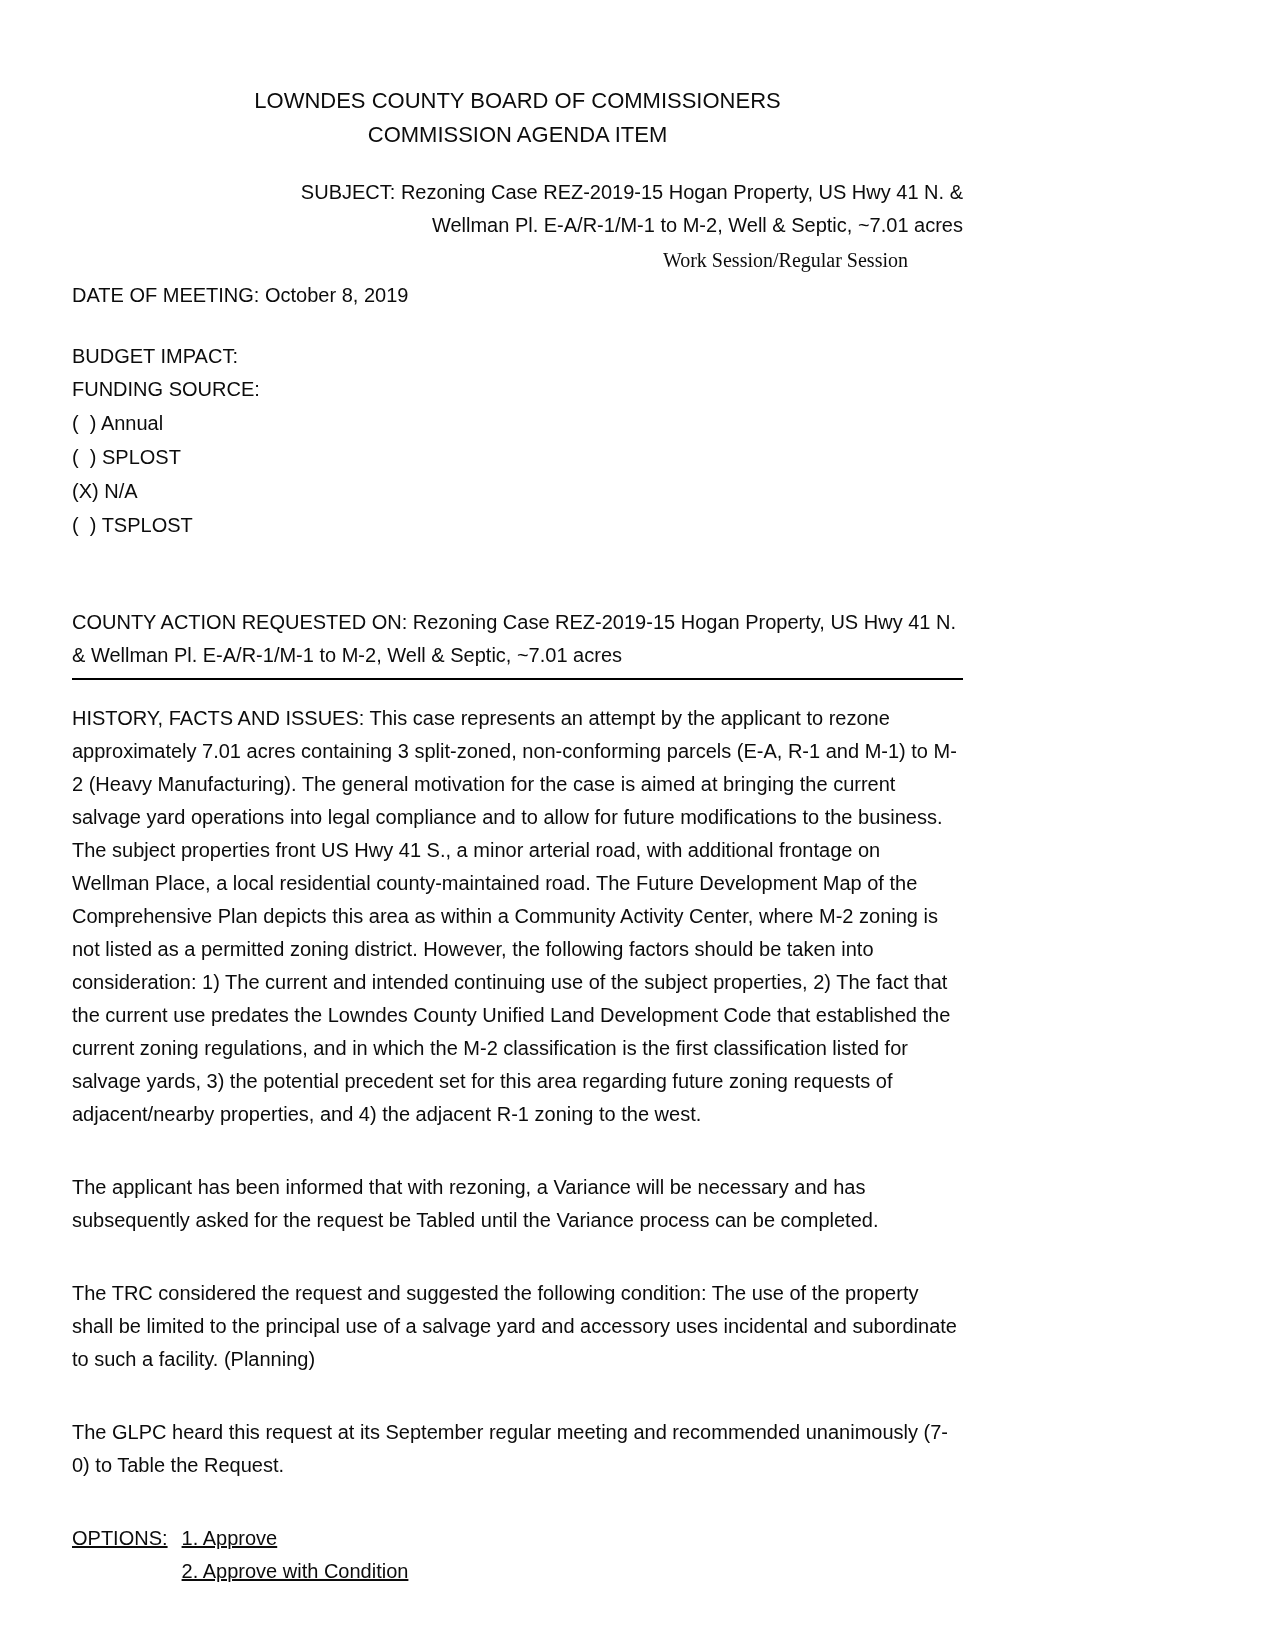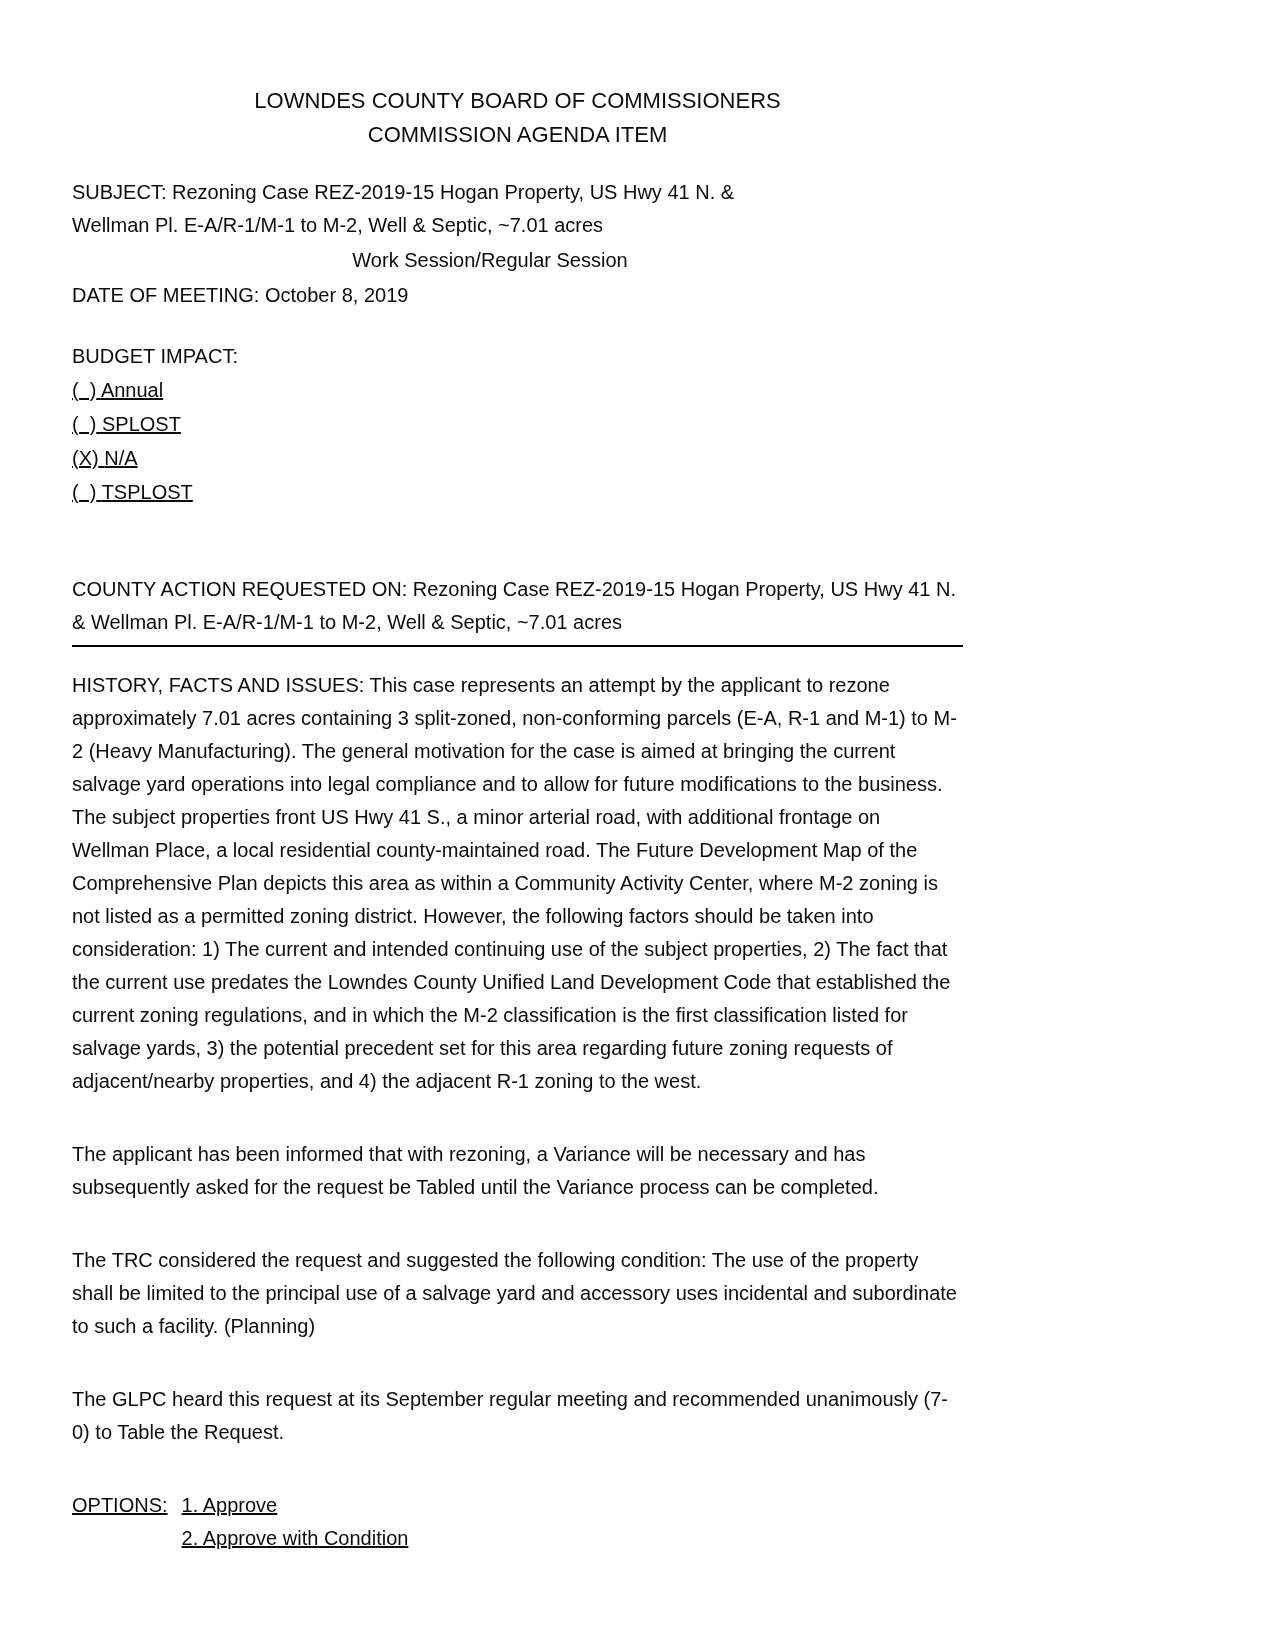--- a/index.html
+++ b/index.html
@@ -26,35 +26,36 @@
   }
   .doc-title {
     text-align: center;
     font-size: 22px;
     line-height: 34px;
     font-weight: 400;
     margin: 0;
   }
   .subject-block {
     margin-top: 24px;
+    text-align: right;
   }
   .session-line {
-    text-align: center;
+    text-align: right;
     padding-right: 55px;
     margin-top: 2px;
+    font-family: Liberation Serif, serif;
   }
   .date-line {
     margin-top: 2px;
   }
   .budget-block {
     margin-top: 28px;
   }
   .funding-list {
     margin-top: 0;
-    text-decoration: underline;
   }
   .funding-row {
     white-space: pre;
     line-height: 34px;
   }
   .county-action-block {
     margin-top: 64px;
   }
   .rule {
     border: none;
@@ -94,20 +95,21 @@
   <div class="subject-block">
     <div>SUBJECT: Rezoning Case REZ-2019-15 Hogan Property, US Hwy 41 N. &amp;</div>
     <div>Wellman Pl. E-A/R-1/M-1 to M-2, Well &amp; Septic, ~7.01 acres</div>
   </div>
 
   <div class="session-line">Work Session/Regular Session</div>
 
   <div class="date-line">DATE OF MEETING: October 8, 2019</div>
 
   <div class="budget-block">BUDGET IMPACT:</div>
+  <div>FUNDING SOURCE:</div>
 
   <div class="funding-list">
     <div class="funding-row"><span>(  )</span> <span>Annual</span></div>
     <div class="funding-row"><span>(  )</span> <span>SPLOST</span></div>
     <div class="funding-row"><span>(X)</span> <span>N/A</span></div>
     <div class="funding-row"><span>(  )</span> <span>TSPLOST</span></div>
   </div>
 
   <div class="county-action-block">COUNTY ACTION REQUESTED ON: Rezoning Case REZ-2019-15 Hogan Property, US Hwy 41 N. &amp; Wellman Pl. E-A/R-1/M-1 to M-2, Well &amp; Septic, ~7.01 acres</div>
   <hr class="rule">

